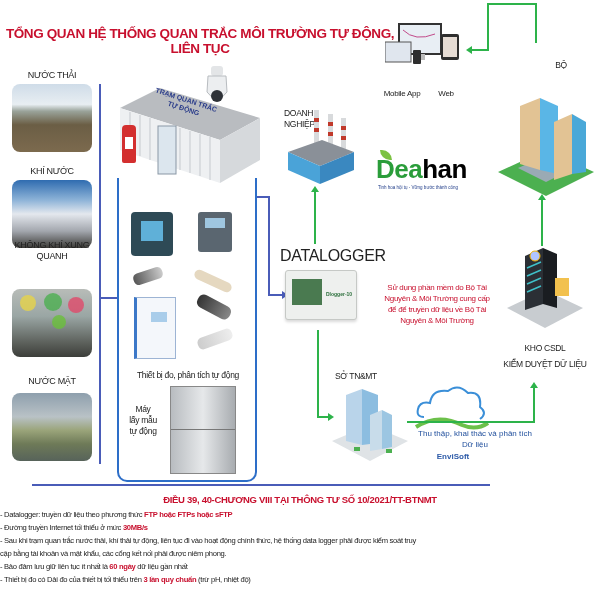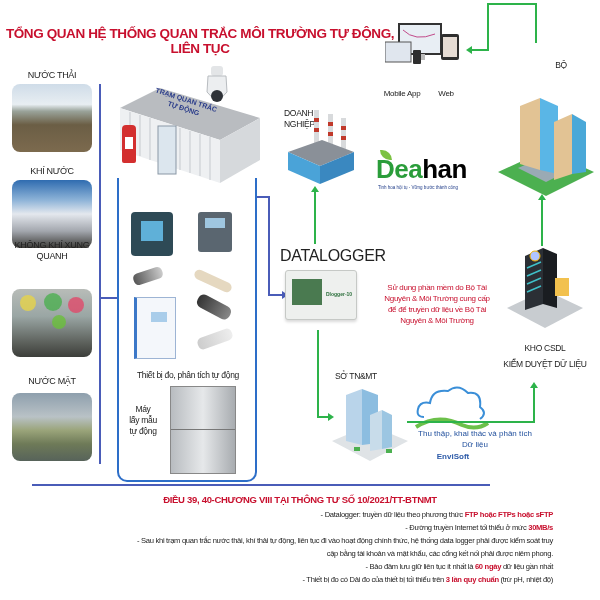--- a/index.html
+++ b/index.html
@@ -8,21 +8,21 @@
   .abs { position: absolute; }
   .title { left: 0; top: 26px; width: 400px; text-align: center; color: #c8102e; font-size: 13.5px; font-weight: bold; letter-spacing: -0.4px; }
   .src-label { width: 92px; text-align: center; font-size: 9px; color: #222; letter-spacing: -0.3px; line-height: 11px; }
   .photo { left: 12px; width: 80px; height: 68px; border-radius: 8px; overflow: hidden; }
   .blue-line { background: #4a5cb8; }
   .green-line { background: #2db34a; }
   .lbl { font-size: 8.5px; color: #222; text-align: center; letter-spacing: -0.3px; line-height: 11px; }
   .red-txt { color: #c8102e; font-size: 8px; text-align: center; line-height: 11px; letter-spacing: -0.3px; }
   .blue-txt { color: #1f4e9c; font-size: 8px; text-align: center; line-height: 11px; }
   .footer-title { left: 0; top: 494px; width: 600px; text-align: center; color: #c8102e; font-size: 9.5px; font-weight: bold; letter-spacing: -0.3px; }
-  .fline { left: 0; width: 553px; text-align: right; font-size: 7.6px; color: #222; letter-spacing: -0.3px; line-height: 13px; }
+  .fline { left: 0; width: 553px; text-align: left; font-size: 7.6px; color: #222; letter-spacing: -0.3px; line-height: 13px; }
   .hl { color: #c8102e; font-weight: bold; }
   .box-frame { left: 117px; top: 178px; width: 140px; height: 304px; border: 2px solid #2d6ec8; border-top: none; border-radius: 0 0 10px 10px; }
 </style>
 </head>
 <body>
 
 <div class="abs title">TỔNG QUAN HỆ THỐNG QUAN TRẮC MÔI TRƯỜNG TỰ ĐỘNG, LIÊN TỤC</div>
 
 <div class="abs src-label" style="left:6px; top:70px;">NƯỚC THẢI</div>
 <div class="abs photo" style="top:84px; background:linear-gradient(180deg,#cfdce8 0%,#e8eef2 30%,#9aa39a 40%,#6b5e45 60%,#7c6a4e 100%);"></div>

